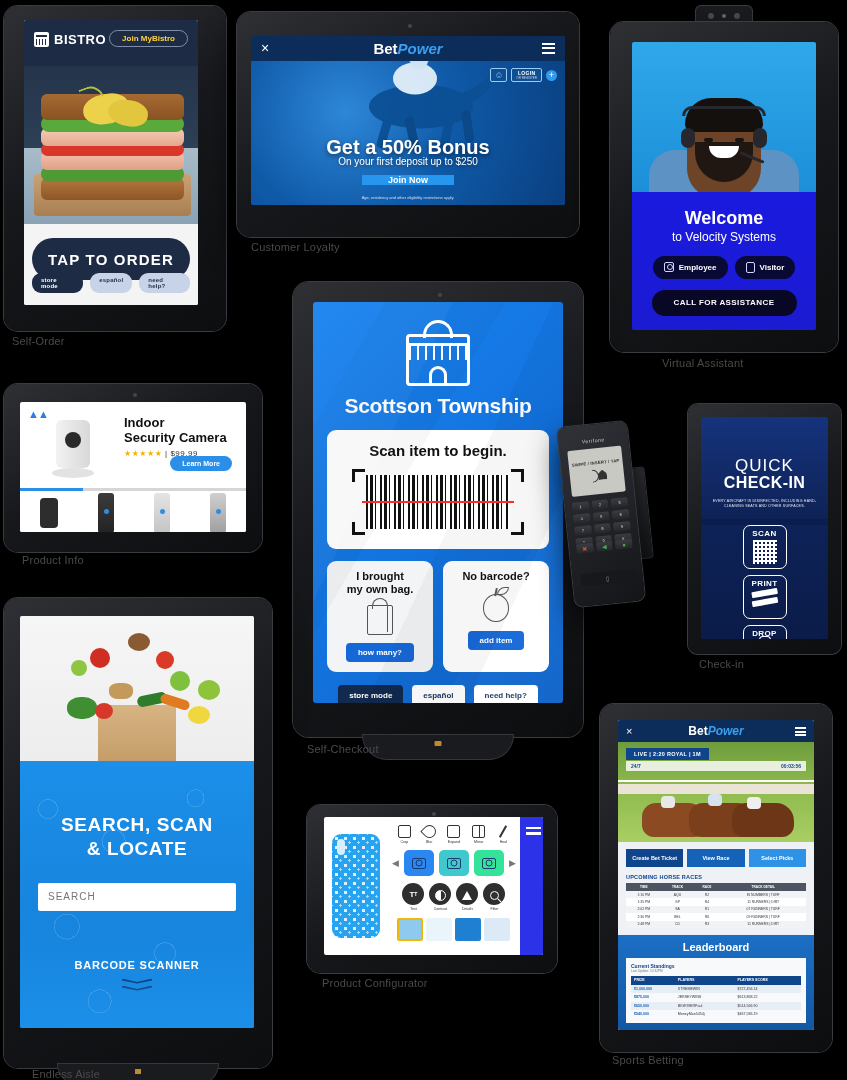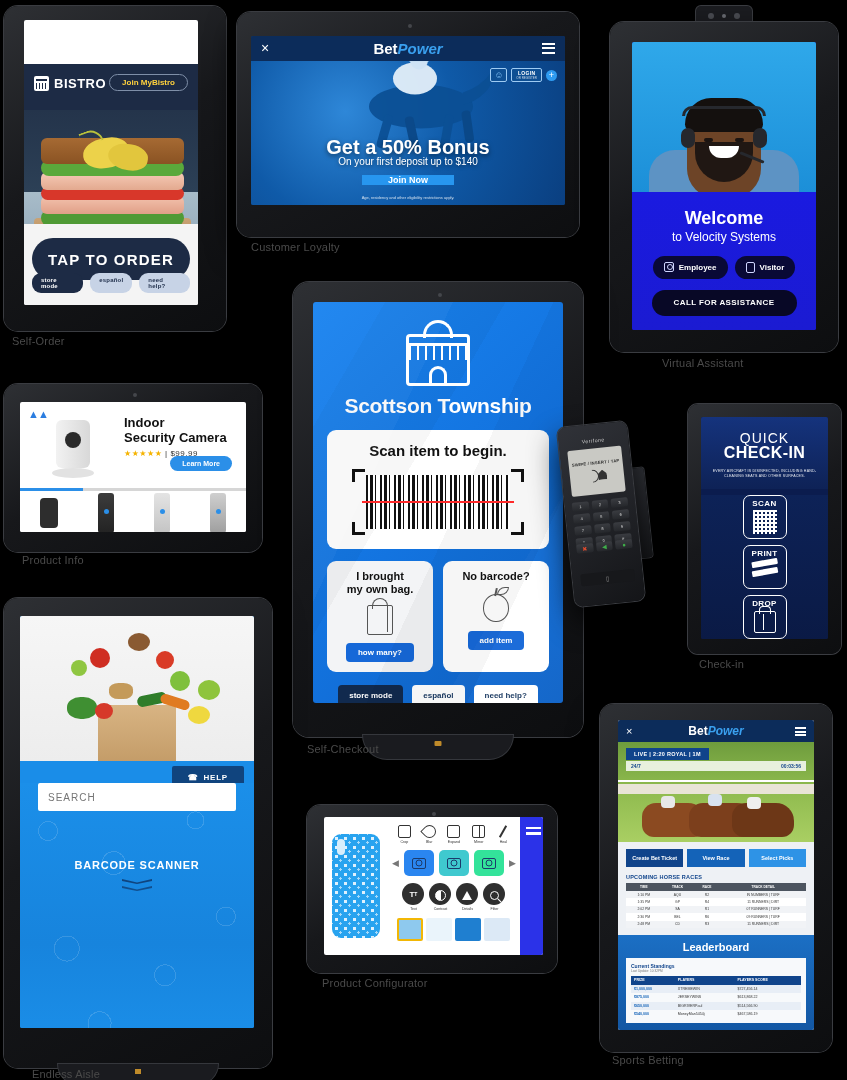--- a/index.html
+++ b/index.html
@@ -23,21 +23,21 @@
   .cap {
     position:absolute; white-space:nowrap;
     font-size:11px; color:#4a4a4a; letter-spacing:.2px;
   }
   .cam { position:absolute; width:4px;height:4px;border-radius:50%;
          background:#44464b; }
 
   
   #selforder { left:4px; top:6px; width:222px; height:325px; }
   #selforder .screen { left:20px; top:14px; right:28px; bottom:26px; border-radius:2px; }
-  .bistro-top { height:46px; background:#1d2b45; position:relative;margin-top:44px; }
+  .bistro-top { height:46px; background:#1d2b45; position:relative; }
   .bistro-logo { position:absolute; left:10px; top:12px; display:flex; align-items:center; gap:5px; }
   .bistro-mark { width:15px;height:15px;background:#fff;border-radius:2px; position:relative; }
   .bistro-mark:before{content:"";position:absolute;left:2px;top:3px;right:2px;height:2px;background:#1d2b45;}
   .bistro-mark:after{content:"";position:absolute;left:2px;top:7px;right:2px;bottom:2px;
       background:repeating-linear-gradient(90deg,#1d2b45 0 1px,transparent 1px 3px);}
   .bistro-name{font-size:13px;font-weight:bold;letter-spacing:.5px;}
   .join-btn{position:absolute;right:10px;top:10px;border:1px solid #7f8fa8;border-radius:11px;
       padding:3px 12px;font-size:8px;font-weight:bold;color:#ffd23d;}
   .sandwich{height:158px;position:relative;overflow:hidden;background:#2b3c55;}
   .sw-bg{position:absolute;inset:0;background:
@@ -238,21 +238,21 @@
   .fk.r{color:#e04b2e;} .fk.y{color:#3fae4a;} .fk.g{color:#3fae4a;}
   .pay-slot{position:absolute;left:8px;right:8px;bottom:20px;height:12px;background:#17181b;border-radius:2px;
      display:flex;align-items:center;justify-content:center;font-size:6px;color:#9a9a9a;}
   .pay-side{position:absolute;right:-12px;top:48px;width:14px;height:90px;
      background:linear-gradient(180deg,#303238,#17181b);border-radius:3px;box-shadow:0 0 0 1px #3a3c41;}
 
   
   #checkin{left:688px;top:404px;width:153px;height:250px;}
   #checkin .screen{left:13px;top:13px;right:13px;bottom:15px;border-radius:2px;background:#0b1c4e;}
   .ci-hd{padding:13px 6px 0;position:relative;background:linear-gradient(180deg,#15337d,#0e2256);}
-  .ci-1{text-align:center;font-size:14px;letter-spacing:1px;font-weight:300;}
+  .ci-1{text-align:center;font-size:17px;letter-spacing:1px;font-weight:300;margin-top:26px;}
   .ci-2{text-align:center;font-size:16px;font-weight:bold;letter-spacing:.4px;margin-top:-2px;}
   .ci-sub{text-align:center;font-size:3.6px;line-height:1.5;margin-top:7px;padding-bottom:9px;letter-spacing:.2px;opacity:.9;}
   .ci-body{position:relative;height:calc(100% - 62px);background:linear-gradient(180deg,#0d2257,#0a1943);}
   .ci-btn{width:44px;height:44px;margin:6px auto 0;border:1.6px solid #fff;border-radius:7px;
      display:flex;flex-direction:column;align-items:center;padding-top:3px;}
   .ci-btn b{font-size:8px;letter-spacing:.4px;}
   .qr{margin-top:2px;width:24px;height:24px;background:
      repeating-linear-gradient(90deg,#fff 0 2px,transparent 2px 4px),
      repeating-linear-gradient(180deg,#fff 0 2px,transparent 2px 4px);
      background-blend-mode:multiply;}
@@ -459,21 +459,21 @@
         </svg>
         <div class="bp-acct">
           <div class="bp-av">☺</div>
           <div class="bp-login">
             <b>LOGIN</b>
             <s>OR REGISTER</s>
           </div>
           <div class="bp-plus">+</div>
         </div>
         <div class="bp-h1">Get a 50% Bonus</div>
-        <div class="bp-h2">On your first deposit up to $140</div>
+        <div class="bp-h2">On your first deposit up to $250</div>
         <div class="bp-join">Join Now</div>
         <div class="bp-fine">Age, residency and other eligibility restrictions apply.</div>
       </div>
     </div>
     <div class="cap" style="left:14px;bottom:-16px;">Customer Loyalty</div>
   </div>
 
   <div class="device" id="assistant">
     <div class="va-cam">
         <i></i>
@@ -679,20 +679,24 @@
         <div class="v" style="left:72%;top:62%;width:22px;height:18px;background:#efd83f;border-radius:50%;"></div>
         <div class="v" style="left:32%;top:60%;width:18px;height:16px;background:#d6392a;"></div>
         <div class="v" style="left:76%;top:44%;width:22px;height:20px;background:#8ec43c;border-radius:50%;"></div>
       </div>
       <div class="ea-help">
         <span>☎</span>
         <span>HELP</span>
       </div>
       <div class="ea-blue">
         <div class="ea-doodle"></div>
+        <div class="ea-h">
+          <span>SEARCH, SCAN</span><br>
+          <span>&amp; LOCATE</span>
+        </div>
         <div class="ea-search">
           <input placeholder="SEARCH" style="">
         </div>
         <div class="ea-bc">BARCODE SCANNER</div>
         <div class="chev">
             <i></i>
             <i></i>
           </div>
       </div>
     </div>

